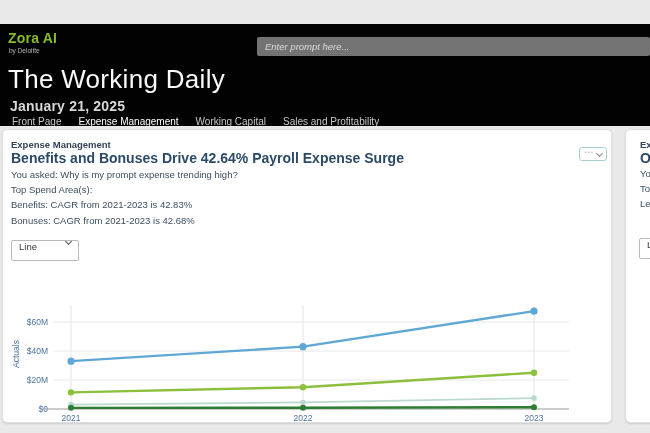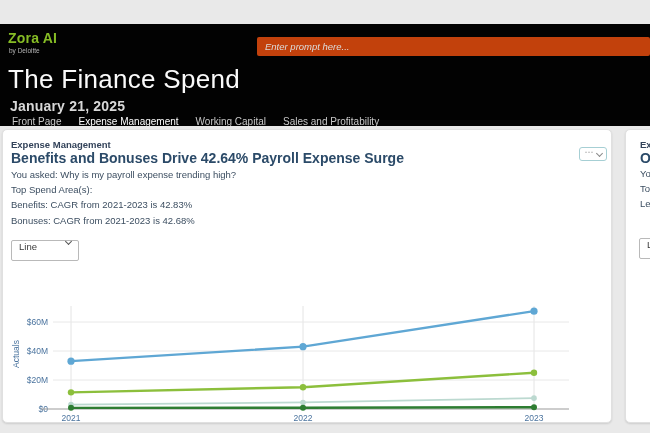--- a/index.html
+++ b/index.html
@@ -2,21 +2,21 @@
 <html><head>
 <meta charset="utf-8">
 <style>
   html,body{margin:0;padding:0;}
   body{width:650px;height:433px;overflow:hidden;position:relative;background:#e9e9e9;
        font-family:"Liberation Sans","DejaVu Sans",sans-serif;}
   
   .topbar{position:absolute;left:0;top:0;width:650px;height:126px;background:#020202;margin-top:24px;}
   .logo-title{position:absolute;left:8px;top:6px;font-size:14px;font-weight:bold;color:#86bc25;letter-spacing:.2px;}
   .logo-sub{position:absolute;left:9px;top:23px;font-size:6.5px;color:#b5b5b5;}
-  .prompt{position:absolute;left:257px;top:13px;width:393px;height:19px;background:#c2410c;border:none;border-radius:2px;
+  .prompt{position:absolute;left:257px;top:13px;width:393px;height:19px;background:#737373;border:none;border-radius:2px;
           color:#e6e6e6;font-style:italic;font-size:9.5px;padding:0 8px;box-sizing:border-box;outline:none;
           font-family:"Liberation Sans",sans-serif;}
   .prompt::placeholder{color:#dcdcdc;opacity:1;font-style:italic;}
   .page-title{position:absolute;left:8px;top:40px;margin:0;font-size:26px;font-weight:400;color:#fafafa;letter-spacing:.3px;}
   .page-date{position:absolute;left:10px;top:74px;font-size:14px;font-weight:bold;color:#d8d8d8;letter-spacing:.2px;}
   .tabs{position:absolute;left:12px;top:92px;display:flex;gap:17px;text-decoration:underline;}
   .tab{font-size:10px;color:#c9c9c9;padding-bottom:7px;cursor:pointer;white-space:nowrap;}
   .tab.active{color:#ffffff;border-bottom:2px solid #86bc25;}
   
   .content{position:absolute;left:0;top:126px;width:650px;height:307px;background:#e9e9e9;}
@@ -47,41 +47,41 @@
 <body>
 
 <div class="stage">
 
   <header class="topbar">
     <div>
       <div class="logo-title">Zora AI</div>
       <div class="logo-sub">by Deloitte</div>
     </div>
     <input class="prompt" type="text" placeholder="Enter prompt here..." style="">
-    <h1 class="page-title">The Finance Spend</h1>
+    <h1 class="page-title">The Working Daily</h1>
     <div class="page-date">January 21, 2025</div>
     <nav class="tabs">
         <div class="tab">Front Page</div>
         <div class="tab active">Expense Management</div>
         <div class="tab">Working Capital</div>
         <div class="tab">Sales and Profitability</div>
       </nav>
   </header>
 
   <main class="content">
 
     <section class="card card-left">
       <div class="cat">Expense Management</div>
       <button class="menu-btn">
         <span class="dots">⋯</span>
         <span class="chev"></span>
       </button>
       <h2 class="card-title">Benefits and Bonuses Drive 42.64% Payroll Expense Surge</h2>
       <div class="card-lines">
-          <div class="line">You asked: Why is my payroll expense trending high?</div>
+          <div class="line">You asked: Why is my prompt expense trending high?</div>
           <div class="line">Top Spend Area(s):</div>
           <div class="line">Benefits: CAGR from 2021-2023 is 42.83%</div>
           <div class="line">Bonuses: CAGR from 2021-2023 is 42.68%</div>
         </div>
       <button class="select">
         <span>Line</span>
         <span class="chev dark"></span>
       </button>
       <svg class="chart" width="610" height="136" viewBox="0 0 610 136">
           <line x1="68" y1="18" x2="68" y2="121" stroke="#e4e4e4" stroke-width="1"></line>

